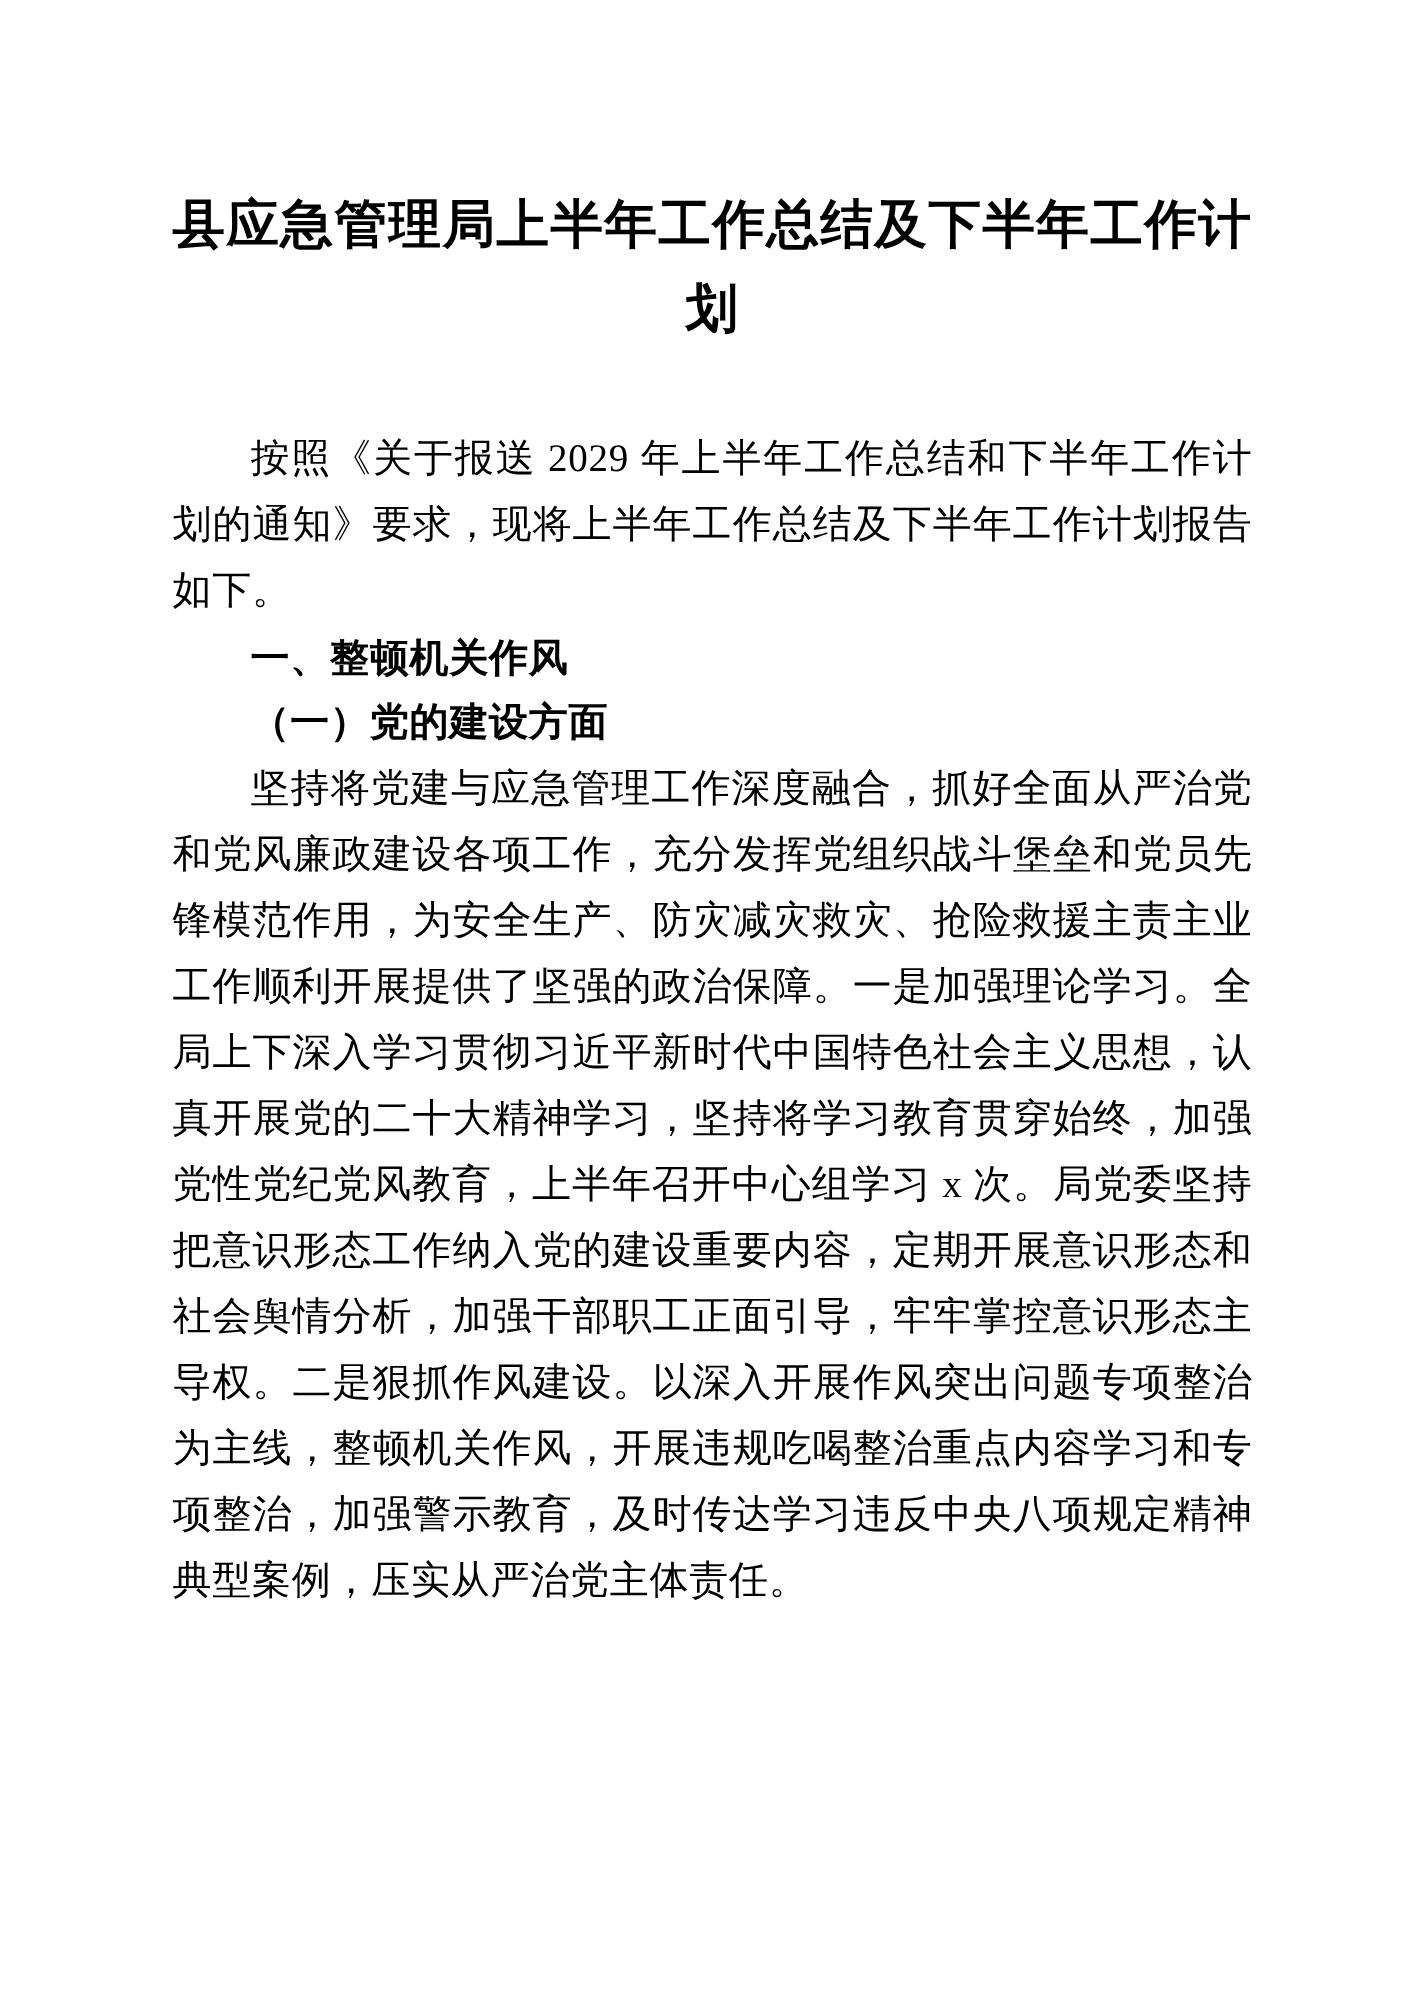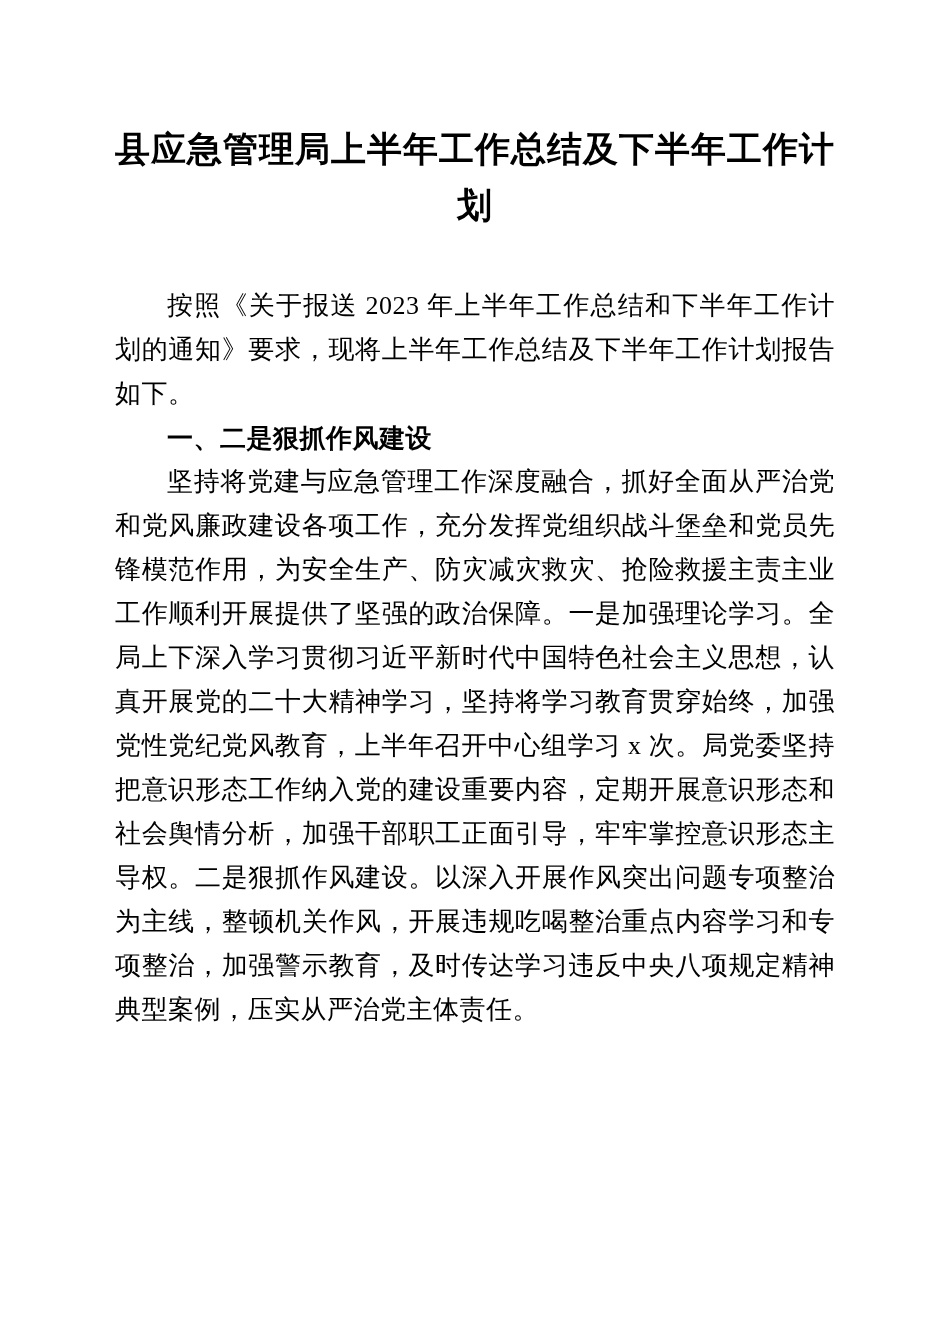--- a/index.html
+++ b/index.html
@@ -59,20 +59,21 @@
   .heading-2.gap-above {
     margin-top: 22px;
   }
 </style>
 </head>
 <body>
 
 <div class="page">
   <h1 class="doc-title">县应急管理局上半年工作总结及下半年工作计划</h1>
 
-  <p class="para">按照《关于报送 2023 年上半年工作总结和下半年工作计划的通知》要求，现将上半年工作总结及下半年工作计划报告如下。</p>
+  <p class="para">按照《关于报送 2029 年上半年工作总结和下半年工作计划的通知》要求，现将上半年工作总结及下半年工作计划报告如下。</p>
 
-  <h2 class="heading-1">一、二是狠抓作风建设</h2>
+  <h2 class="heading-1">一、整顿机关作风</h2>
 
+  <h3 class="heading-2">（一）党的建设方面</h3>
 
   <p class="para">坚持将党建与应急管理工作深度融合，抓好全面从严治党和党风廉政建设各项工作，充分发挥党组织战斗堡垒和党员先锋模范作用，为安全生产、防灾减灾救灾、抢险救援主责主业工作顺利开展提供了坚强的政治保障。一是加强理论学习。全局上下深入学习贯彻习近平新时代中国特色社会主义思想，认真开展党的二十大精神学习，坚持将学习教育贯穿始终，加强党性党纪党风教育，上半年召开中心组学习 x 次。局党委坚持把意识形态工作纳入党的建设重要内容，定期开展意识形态和社会舆情分析，加强干部职工正面引导，牢牢掌控意识形态主导权。二是狠抓作风建设。以深入开展作风突出问题专项整治为主线，整顿机关作风，开展违规吃喝整治重点内容学习和专项整治，加强警示教育，及时传达学习违反中央八项规定精神典型案例，压实从严治党主体责任。</p>
 
 </div>
 
 </body></html>

